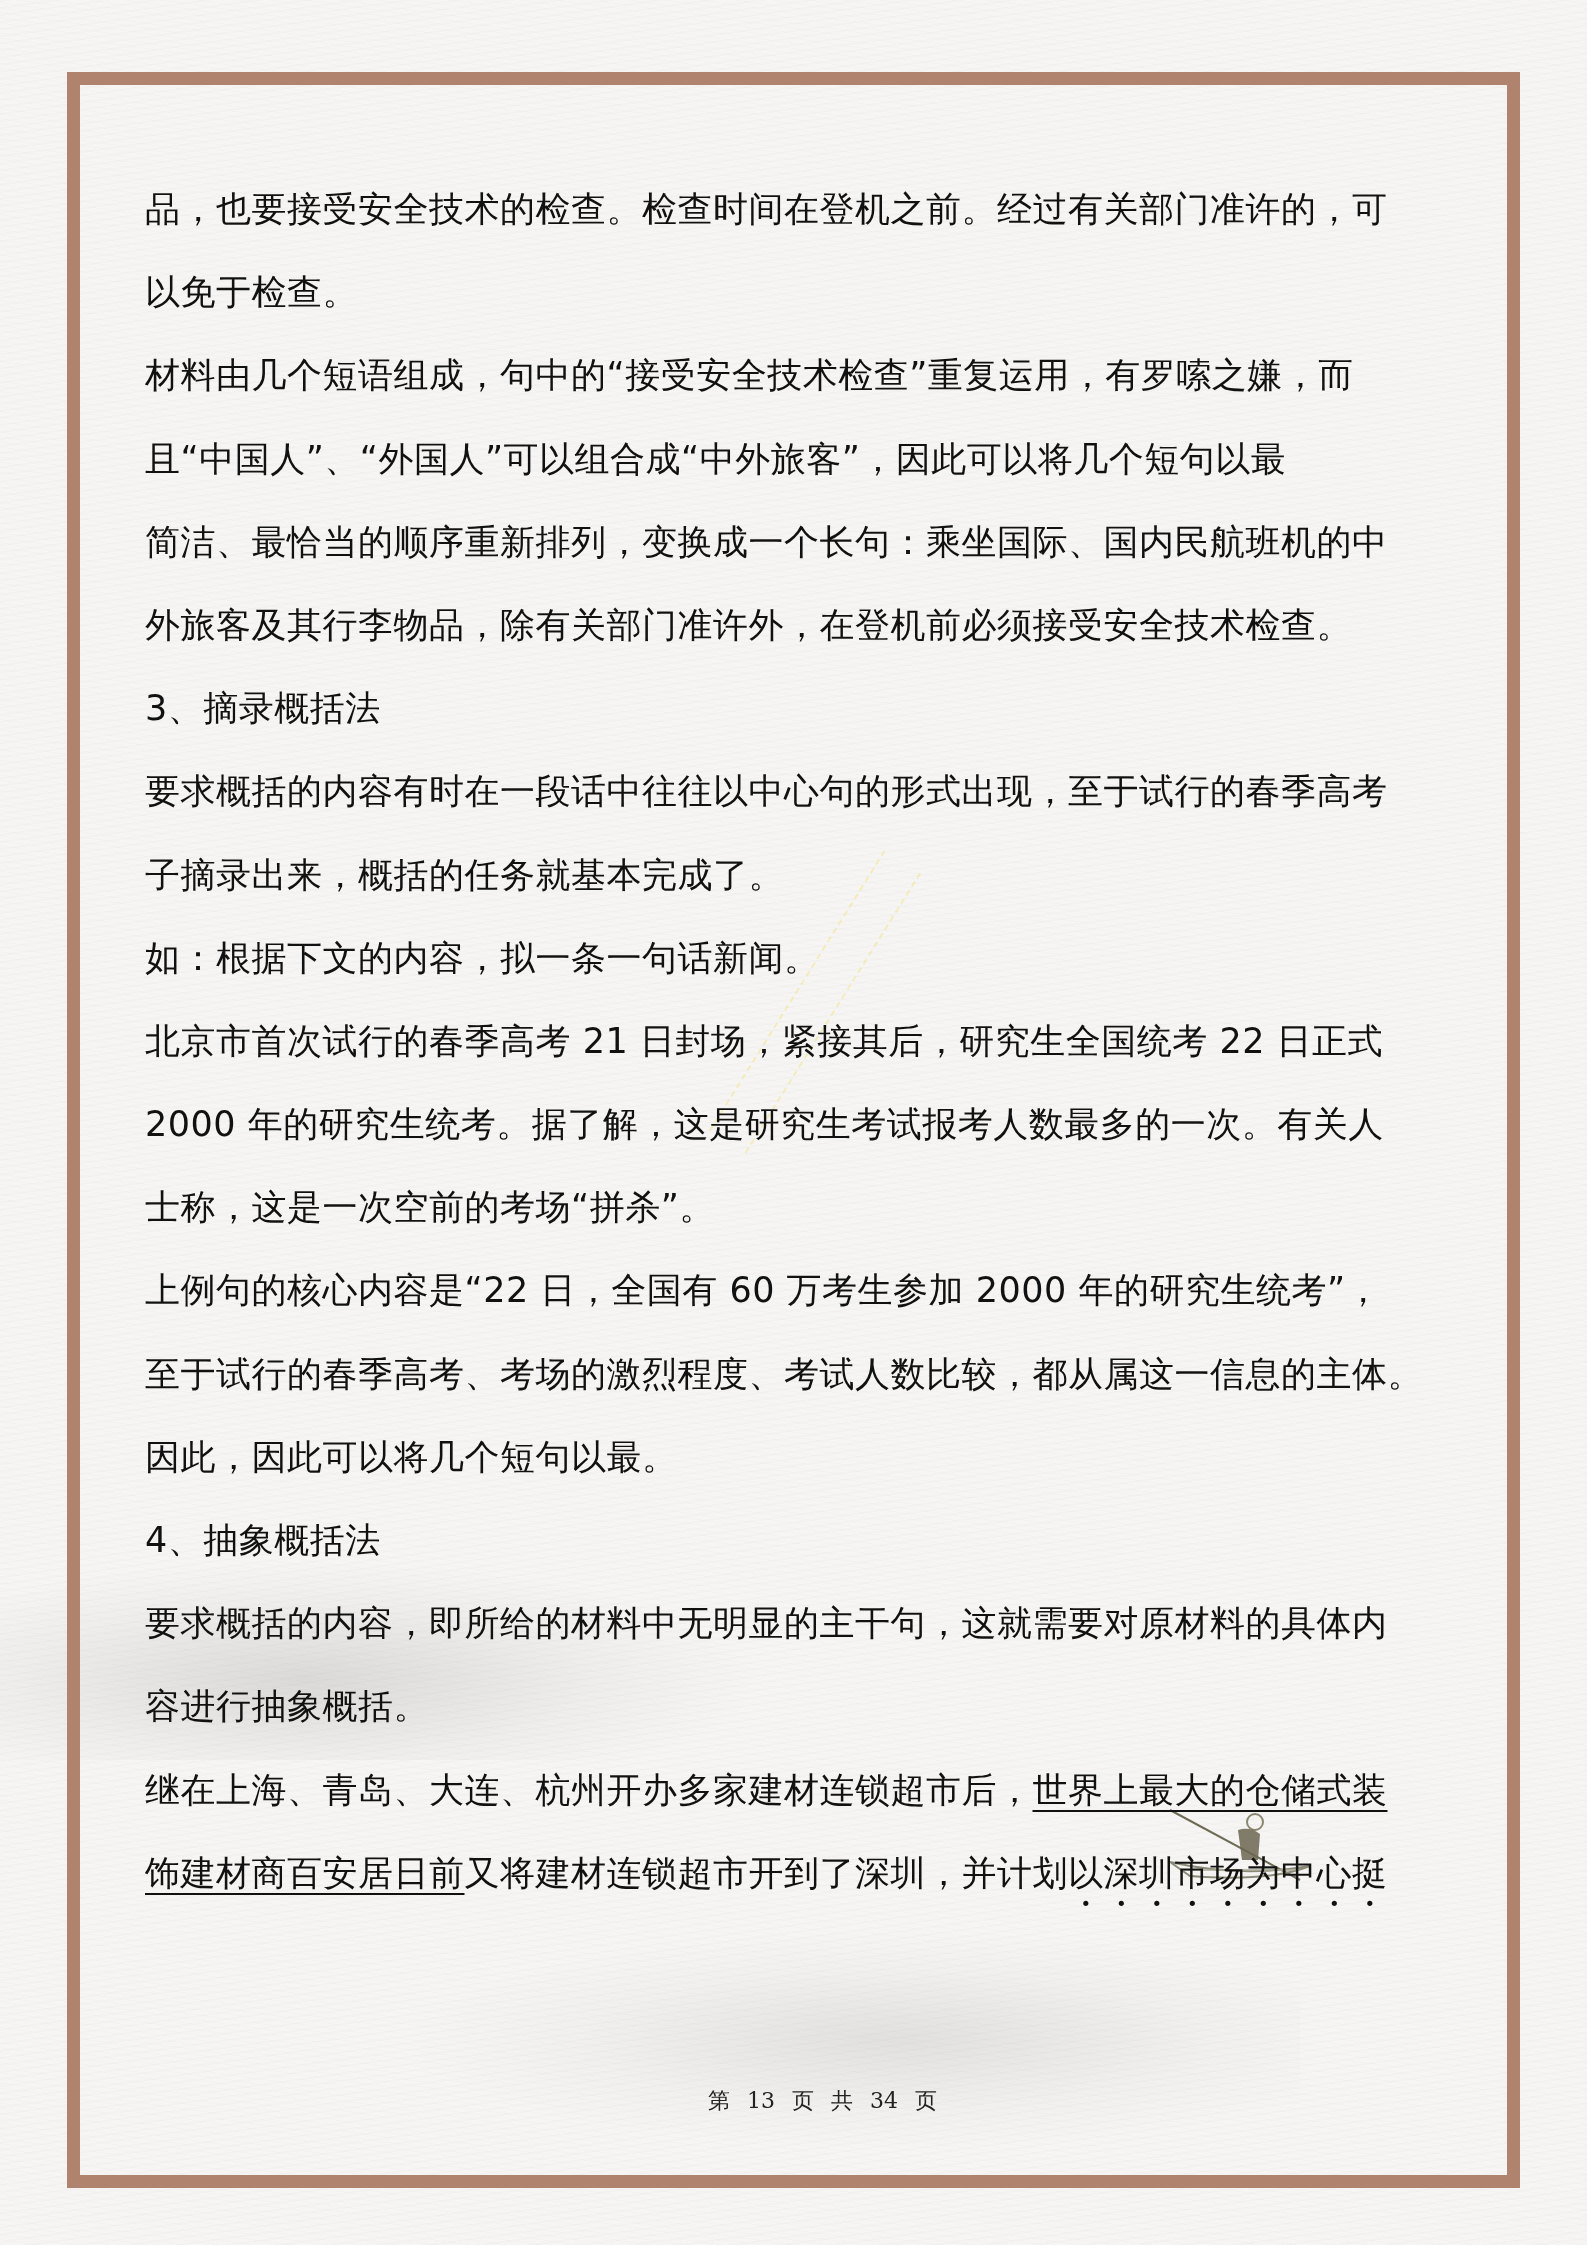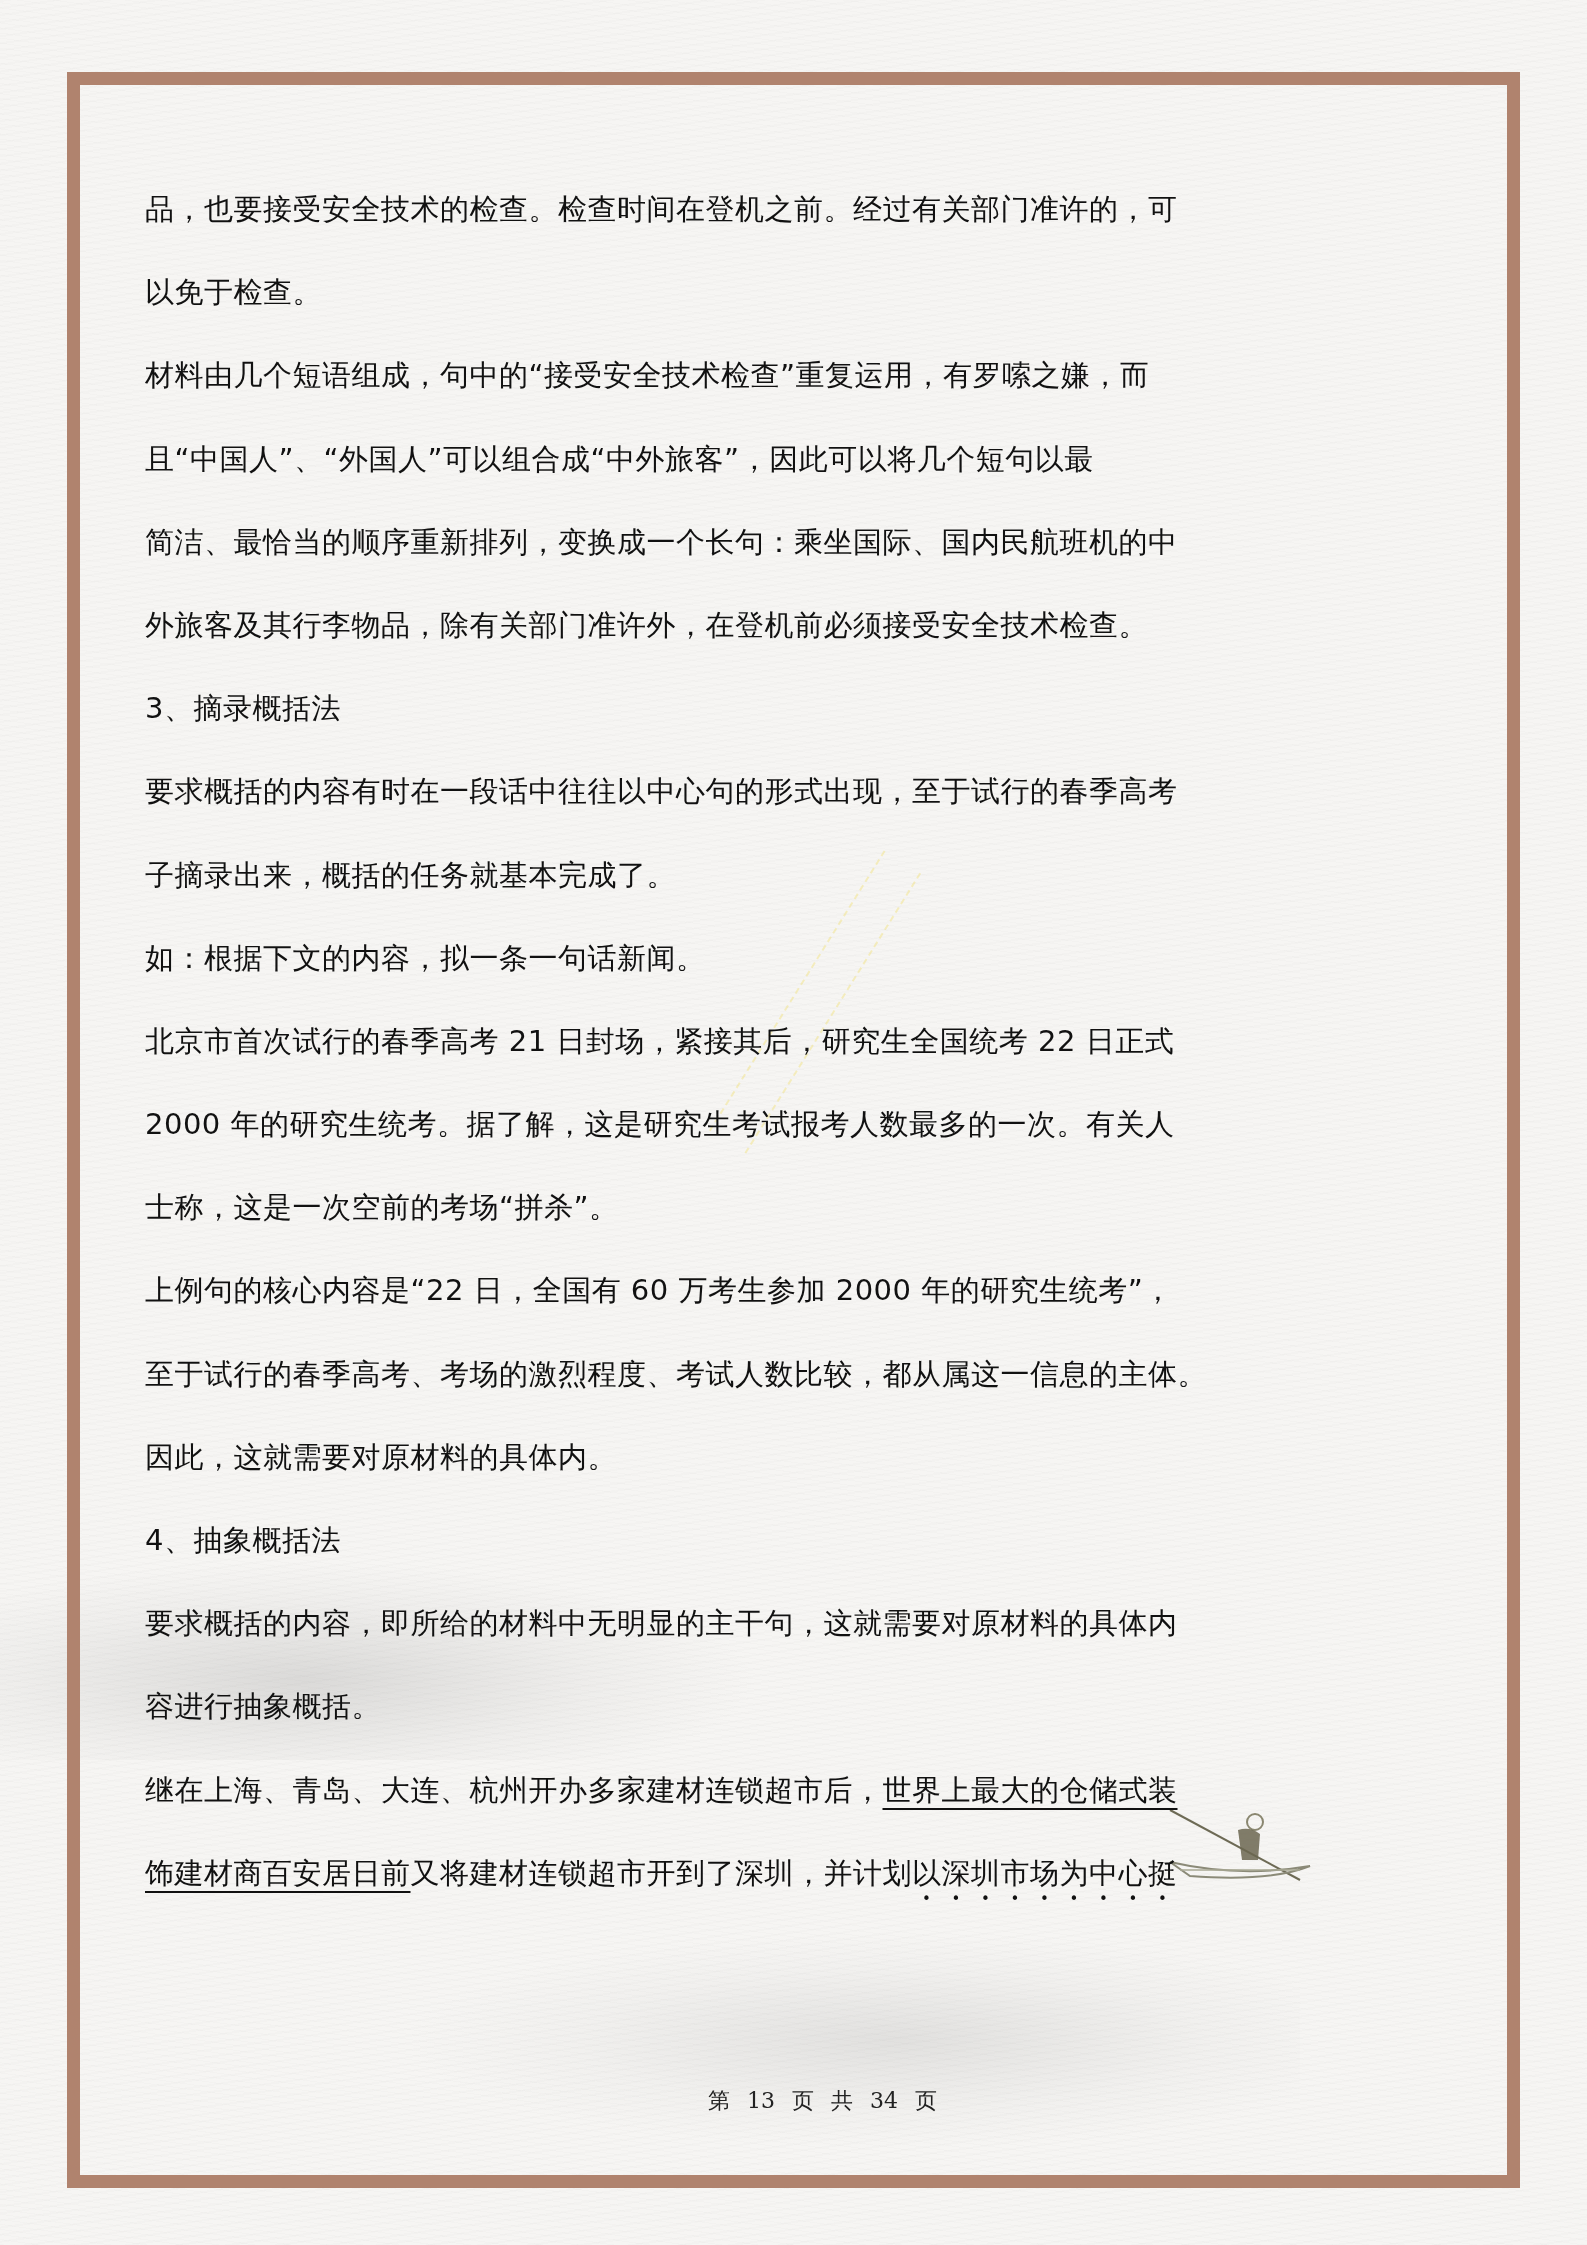--- a/index.html
+++ b/index.html
@@ -27,21 +27,21 @@
   }
   .boat { left: 1150px; top: 1800px; width: 170px; height: 90px; }
   .watermark {
     position: absolute; left: 650px; top: 980px; width: 330px; height: 40px;
     transform: rotate(-58deg); transform-origin: center;
     border-top: 2px dashed rgba(240,220,90,0.35);
     border-bottom: 2px dashed rgba(240,220,90,0.35);
   }
   .content {
     position: absolute; left: 145px; top: 168px; width: 1300px;
-    font-size: 29px; line-height: 83.2px; letter-spacing: 0.5px;
+    font-size: 35px; line-height: 83.2px; letter-spacing: 0.5px;
   }
   .line { white-space: nowrap; height: 83.2px; }
   .underline { text-decoration: underline; text-underline-offset: 8px; text-decoration-thickness: 2px; text-align: center; }
   .dots { text-emphasis: filled dot; text-emphasis-position: under right; -webkit-text-emphasis: filled dot; -webkit-text-emphasis-position: under; }
   .footer {
     position: absolute; left: 0; width: 1587px; top: 2086px; text-align: center;
     font-family: "DejaVu Serif", "Liberation Serif", serif; font-size: 22px; color: #222;
     word-spacing: 10px;
     margin-left: 29px;
   }
@@ -73,21 +73,21 @@
   <div class="line">外旅客及其行李物品，除有关部门准许外，在登机前必须接受安全技术检查。</div>
   <div class="line">3、摘录概括法</div>
   <div class="line">要求概括的内容有时在一段话中往往以中心句的形式出现，至于试行的春季高考</div>
   <div class="line">子摘录出来，概括的任务就基本完成了。</div>
   <div class="line">如：根据下文的内容，拟一条一句话新闻。</div>
   <div class="line">北京市首次试行的春季高考 21 日封场，紧接其后，研究生全国统考 22 日正式</div>
   <div class="line">2000 年的研究生统考。据了解，这是研究生考试报考人数最多的一次。有关人</div>
   <div class="line">士称，这是一次空前的考场“拼杀”。</div>
   <div class="line">上例句的核心内容是“22 日，全国有 60 万考生参加 2000 年的研究生统考”，</div>
   <div class="line">至于试行的春季高考、考场的激烈程度、考试人数比较，都从属这一信息的主体。</div>
-  <div class="line">因此，这就需要对原材料的具体内。</div>
+  <div class="line">因此，因此可以将几个短句以最。</div>
   <div class="line">4、抽象概括法</div>
   <div class="line">要求概括的内容，即所给的材料中无明显的主干句，这就需要对原材料的具体内</div>
   <div class="line">容进行抽象概括。</div>
   <div class="line">
     <span>继在上海、青岛、大连、杭州开办多家建材连锁超市后，</span><span class="underline">世界上最大的仓储式装</span>
   </div>
   <div class="line">
     <span class="underline">饰建材商百安居日前</span><span>又将建材连锁超市开到了深圳，并计划</span><span class="dots">以深圳市场为中心挺</span>
   </div>
 </div>

